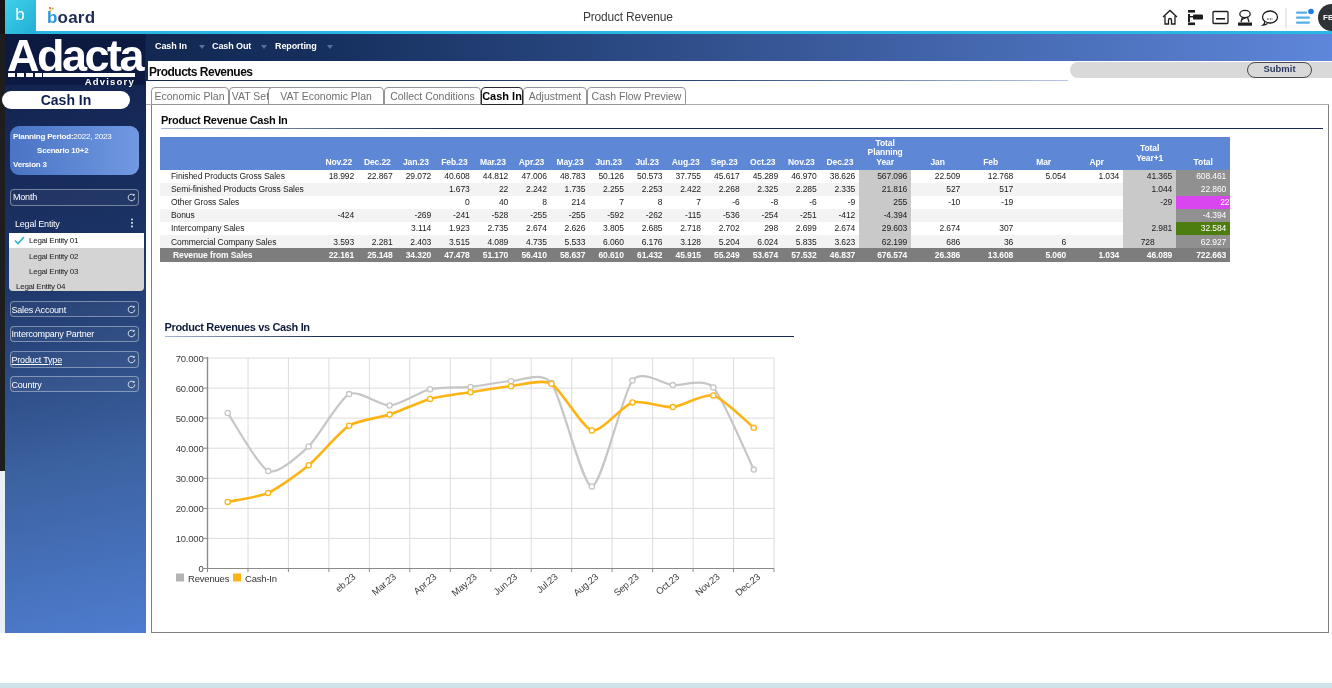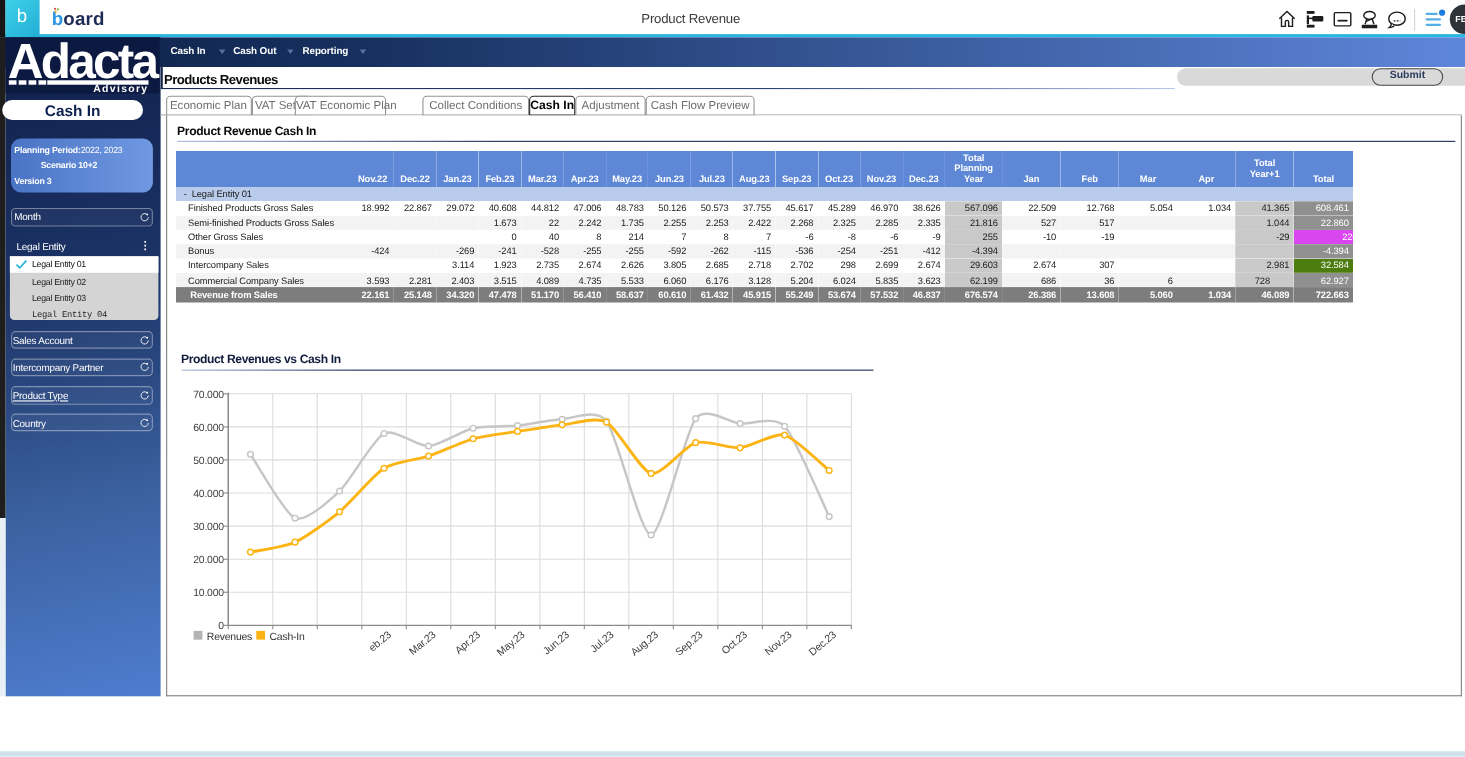--- a/index.html
+++ b/index.html
@@ -96,21 +96,21 @@
 <div class="abs" style="left:127px;top:216.5px;color:#fff;font-size:10px;font-weight:bold;">⋮</div>
 
 <div class="abs" style="left:8.5px;top:232.5px;width:135px;height:58px;background:#d4d4d4;border-radius:0 0 4px 4px;"></div>
 <div class="abs" style="left:8.5px;top:232.5px;width:135px;height:15.5px;background:#fff;"></div>
 <svg class="abs" style="left:14px;top:236px;" width="11" height="9" viewBox="0 0 11 9">
     <path d="M1 4.5 L4 7.5 L10 1" stroke="#2ab4d8" stroke-width="1.6" fill="none"></path>
   </svg>
 <div class="abs" style="left:29px;top:236px;font-size:8px;letter-spacing:-0.25px;color:#111;">Legal Entity 01</div>
 <div class="abs" style="left:29px;top:251.5px;font-size:8px;letter-spacing:-0.25px;color:#222;">Legal Entity 02</div>
 <div class="abs" style="left:29px;top:267px;font-size:8px;letter-spacing:-0.25px;color:#222;">Legal Entity 03</div>
-<div class="abs" style="left:29px;top:281.5px;font-size:8px;letter-spacing:-0.25px;color:#222;font-family:Liberation Mono, monospace;">Legal Entity 04</div>
+<div class="abs" style="left:16px;top:281.5px;font-size:8px;letter-spacing:-0.25px;color:#222;">Legal Entity 04</div>
 
 <div class="abs sel" style="left:9.5px;top:300.7px;width:129px;height:16.6px;"></div>
 <div class="abs" style="left:11.5px;top:304.5px;font-size:9px;letter-spacing:-0.2px;color:#fff;">Sales Account</div>
 <div class="abs sel" style="left:9.5px;top:325.5px;width:129px;height:16.6px;"></div>
 <div class="abs" style="left:11.5px;top:329px;font-size:9px;letter-spacing:-0.2px;color:#fff;">Intercompany Partner</div>
 <div class="abs sel" style="left:9.5px;top:351px;width:129px;height:16.6px;"></div>
 <div class="abs" style="left:11.5px;top:354.5px;font-size:9px;letter-spacing:-0.2px;color:#fff;text-decoration:underline;">Product Type</div>
 <div class="abs sel" style="left:9.5px;top:375.9px;width:129px;height:16.6px;"></div>
 <div class="abs" style="left:11.5px;top:379.5px;font-size:9px;letter-spacing:-0.2px;color:#fff;">Country</div>
 
@@ -137,21 +137,21 @@
 
 <div class="abs" style="left:146px;top:60.5px;width:1186px;height:19px;background:#fff;border-left:2px solid #16294f;"></div>
 <div class="abs" style="left:149px;top:64.5px;font-size:12px;font-weight:bold;letter-spacing:-0.5px;color:#0a0a0a;">Products Revenues</div>
 <div class="abs" style="left:146px;top:79.5px;width:922px;height:1.6px;background:linear-gradient(90deg,#16294f,#2b4575 60%,#b9c6e8 100%);"></div>
 <div class="abs" style="left:1070px;top:61.5px;width:262px;height:16.5px;background:#d9d9d9;border-radius:9px 0 0 9px;"></div>
 <div class="abs" style="left:1247px;top:62px;width:65px;height:15.5px;background:#d9d9d9;border:1.6px solid #4a4a4a;border-radius:8px;text-align:center;font-size:9.5px;font-weight:bold;color:#2a3a5e;line-height:12.5px;">Submit</div>
 
 <div class="abs" style="left:146px;top:104.2px;width:1183px;height:1px;background:#aaa;"></div>
 <div class="abs tab" style="left:150.5px;width:78px;">Economic Plan</div>
 <div class="abs tab" style="left:228.5px;width:55.5px;">VAT Setup</div>
-<div class="abs tab" style="left:268px;width:83px;">VAT Economic Plan</div>
+<div class="abs tab" style="left:268px;width:116px;">VAT Economic Plan</div>
 <div class="abs tab" style="left:384px;width:97px;">Collect Conditions</div>
 <div class="abs tab tabsel" style="left:481px;width:42px;">Cash In</div>
 <div class="abs tab" style="left:523px;width:64px;">Adjustment</div>
 <div class="abs tab" style="left:587px;width:99px;">Cash Flow Preview</div>
 
 <div class="abs" style="left:150.5px;top:105px;width:1178.5px;height:528px;background:#fff;border:1px solid #808080;border-top:none;"></div>
 
 <div class="abs" style="left:161px;top:114px;font-size:11px;font-weight:bold;letter-spacing:-0.3px;color:#0a0a0a;">Product Revenue Cash In</div>
 <div class="abs" style="left:161px;top:127.8px;width:1162px;height:1.5px;background:linear-gradient(90deg,#aab8d6,#1b2b55 25%);"></div>
 
@@ -198,23 +198,20 @@
 <td class="hc">Nov.23</td>
 <td class="hc">Dec.23</td>
 <td class="hc" style="font-size:8.5px;line-height:9.5px;vertical-align:middle;padding-bottom:0;">Total<br>Planning<br>Year</td>
 <td class="hc">Jan</td>
 <td class="hc">Feb</td>
 <td class="hc">Mar</td>
 <td class="hc">Apr</td>
 <td class="hc" style="line-height:10px;vertical-align:middle;padding-bottom:0;">Total<br>Year+1</td>
 <td class="hc">Total</td>
 </tr>
-<tr style="background:#b9cbea;height:13px;">
-        <td style="padding-left:7px;" colspan="22">-&nbsp;&nbsp;Legal Entity 01</td>
-      </tr>
 <tr style="background:#ffffff;height:13.1px;">
 <td style="padding-left:11px;">Finished Products Gross Sales</td>
 <td class="n">18.992</td>
 <td class="n">22.867</td>
 <td class="n">29.072</td>
 <td class="n">40.608</td>
 <td class="n">44.812</td>
 <td class="n">47.006</td>
 <td class="n">48.783</td>
 <td class="n">50.126</td>

